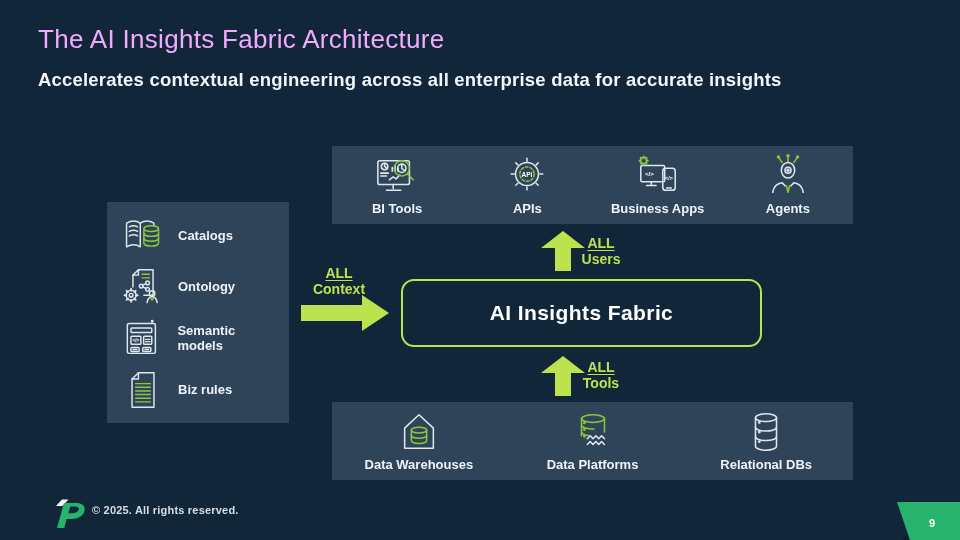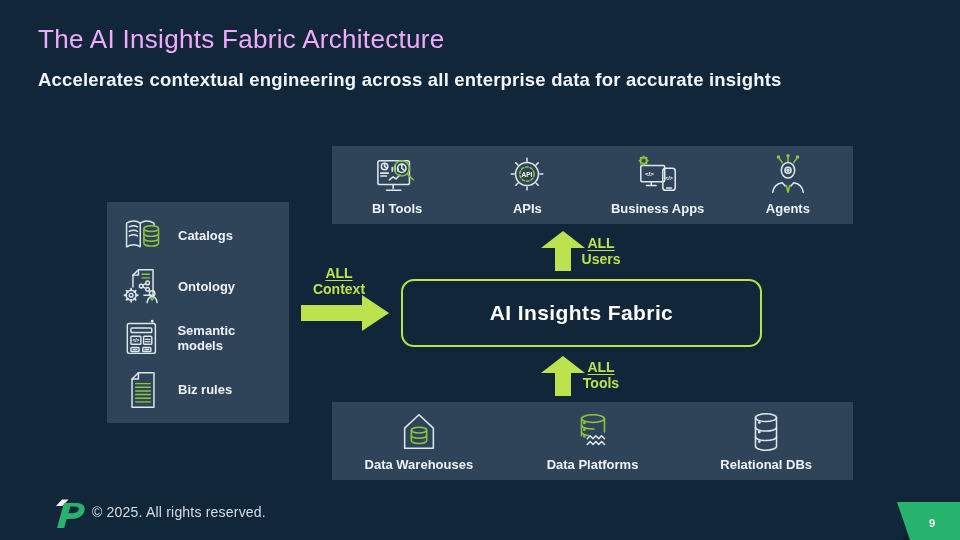--- a/index.html
+++ b/index.html
@@ -18,21 +18,21 @@
   .panel-grid{left:332px;top:146px;width:521px;height:78px;display:flex;align-items:center;}
   .panel-grid.bottom{top:402px;}
   .col{flex:1;display:flex;flex-direction:column;align-items:center;justify-content:center;gap:3px;}
   .col .label{font-size:13px;font-weight:700;color:#eef3f8;white-space:nowrap;}
   .fabric-box{left:401px;top:279px;width:361px;height:68px;border:2.5px solid var(--lime,#bce24e);
               border-radius:13px;display:flex;align-items:center;justify-content:center;
               box-sizing:border-box;}
   .fabric-box .label{font-size:21px;font-weight:600;letter-spacing:.4px;color:#fff;}
   .flow-label{color:var(--lime,#bce24e);font-size:14px;font-weight:700;line-height:15.5px;text-align:center;}
   .flow-label .u{text-decoration:underline;text-underline-offset:2px;}
-  .copyright{left:92px;top:504px;font-size:14px;font-weight:400;color:#d7dee6;letter-spacing:.2px;}
+  .copyright{left:92px;top:504px;font-size:11px;font-weight:700;color:#d7dee6;letter-spacing:.2px;}
   .pagenum{font-size:11px;font-weight:700;fill:#fff;}
   svg{display:block;}
   .ic{stroke:#dfe7ee;fill:none;stroke-width:1.6;stroke-linecap:round;stroke-linejoin:round;}
   .icg{stroke:var(--icon-green,#8cc63f);fill:none;stroke-width:1.6;stroke-linecap:round;stroke-linejoin:round;}
   .ictxt{fill:#fff;stroke:none;font-weight:700;font-family:"Liberation Sans",sans-serif;}
 </style>
 </head>
 <body>
 
 <div class="slide">

